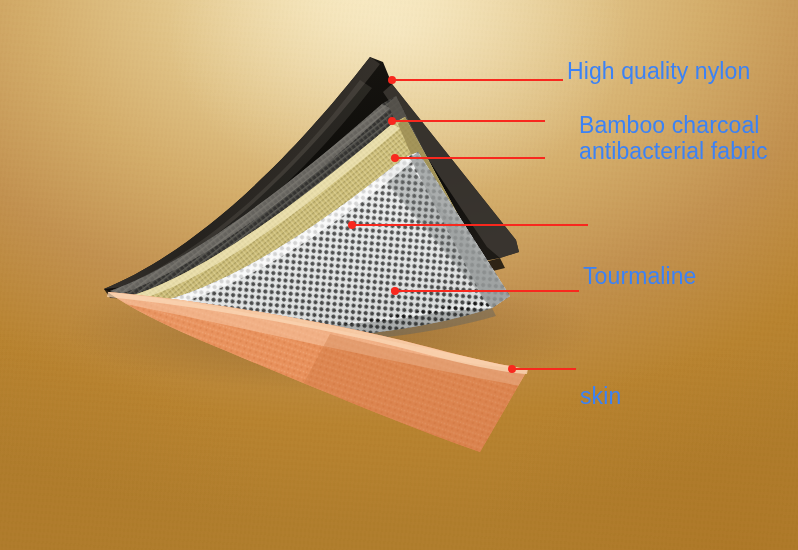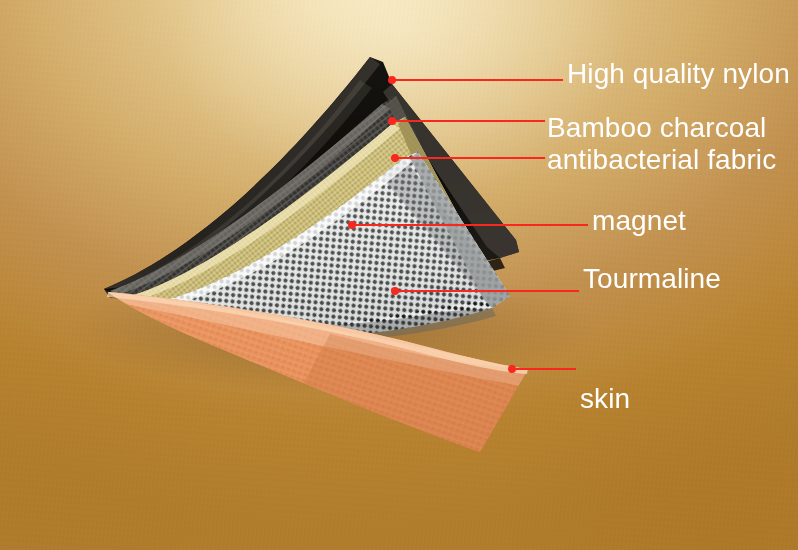--- a/index.html
+++ b/index.html
@@ -35,27 +35,27 @@
       repeating-linear-gradient(4deg, rgba(255,255,255,.035) 0 3px, rgba(0,0,0,.025) 3px 6px);
   }
 
   
   #art{position:absolute;inset:0;}
   #art svg{display:block;width:798px;height:550px;}
 
   
   .callout{position:absolute;display:flex;align-items:center;pointer-events:none;}
   .lbl{
-    color:#ffffff;
-    font-size:28px;
+    color:#3b82f6;
+    font-size:23px;
     line-height:1.07;
     white-space:nowrap;
     letter-spacing:.1px;
   }
-  .lbl.two{line-height:1.13;}
+  .lbl.two{line-height:1.13;margin-left:32px;}
 
   .c-nylon   {left:567px; top:59px;}
   .c-bamboo  {left:547px; top:112px;}
   .c-magnet  {left:592px; top:206px;}
   .c-tourm   {left:583px; top:264px;text-align:center;}
   .c-skin    {left:580px; top:348px;margin-top:36px;}
 </style>
 </head>
 <body>
 
@@ -272,23 +272,20 @@
     <span class="lbl">High quality nylon</span>
   </div>
 
   <div class="callout c-bamboo">
     <span class="lbl two">
       <span>Bamboo charcoal</span><br>
       <span>antibacterial fabric</span>
     </span>
   </div>
 
-  <div class="callout c-magnet">
-    <span class="lbl">magnet</span>
-  </div>
 
   <div class="callout c-tourm">
     <span class="lbl">Tourmaline</span>
   </div>
 
   <div class="callout c-skin">
     <span class="lbl">skin</span>
   </div>
 
 </div>

